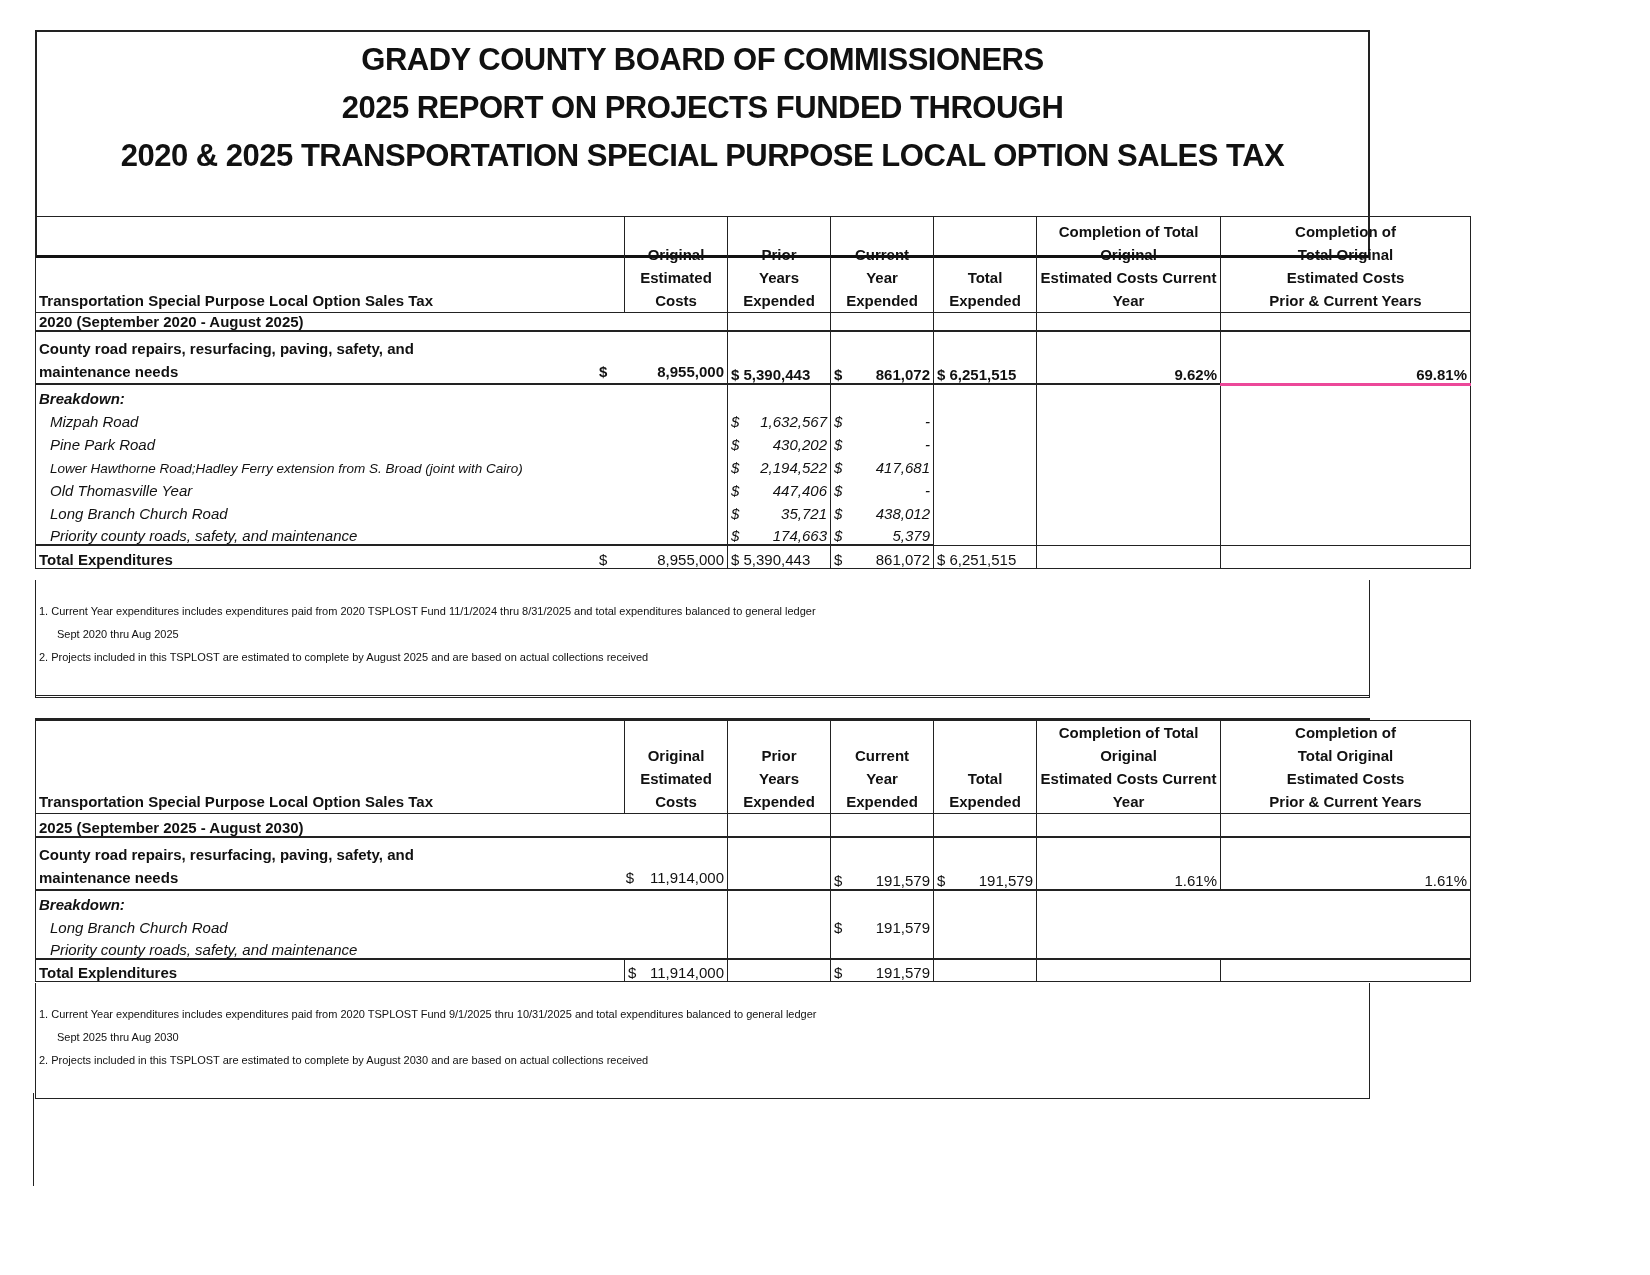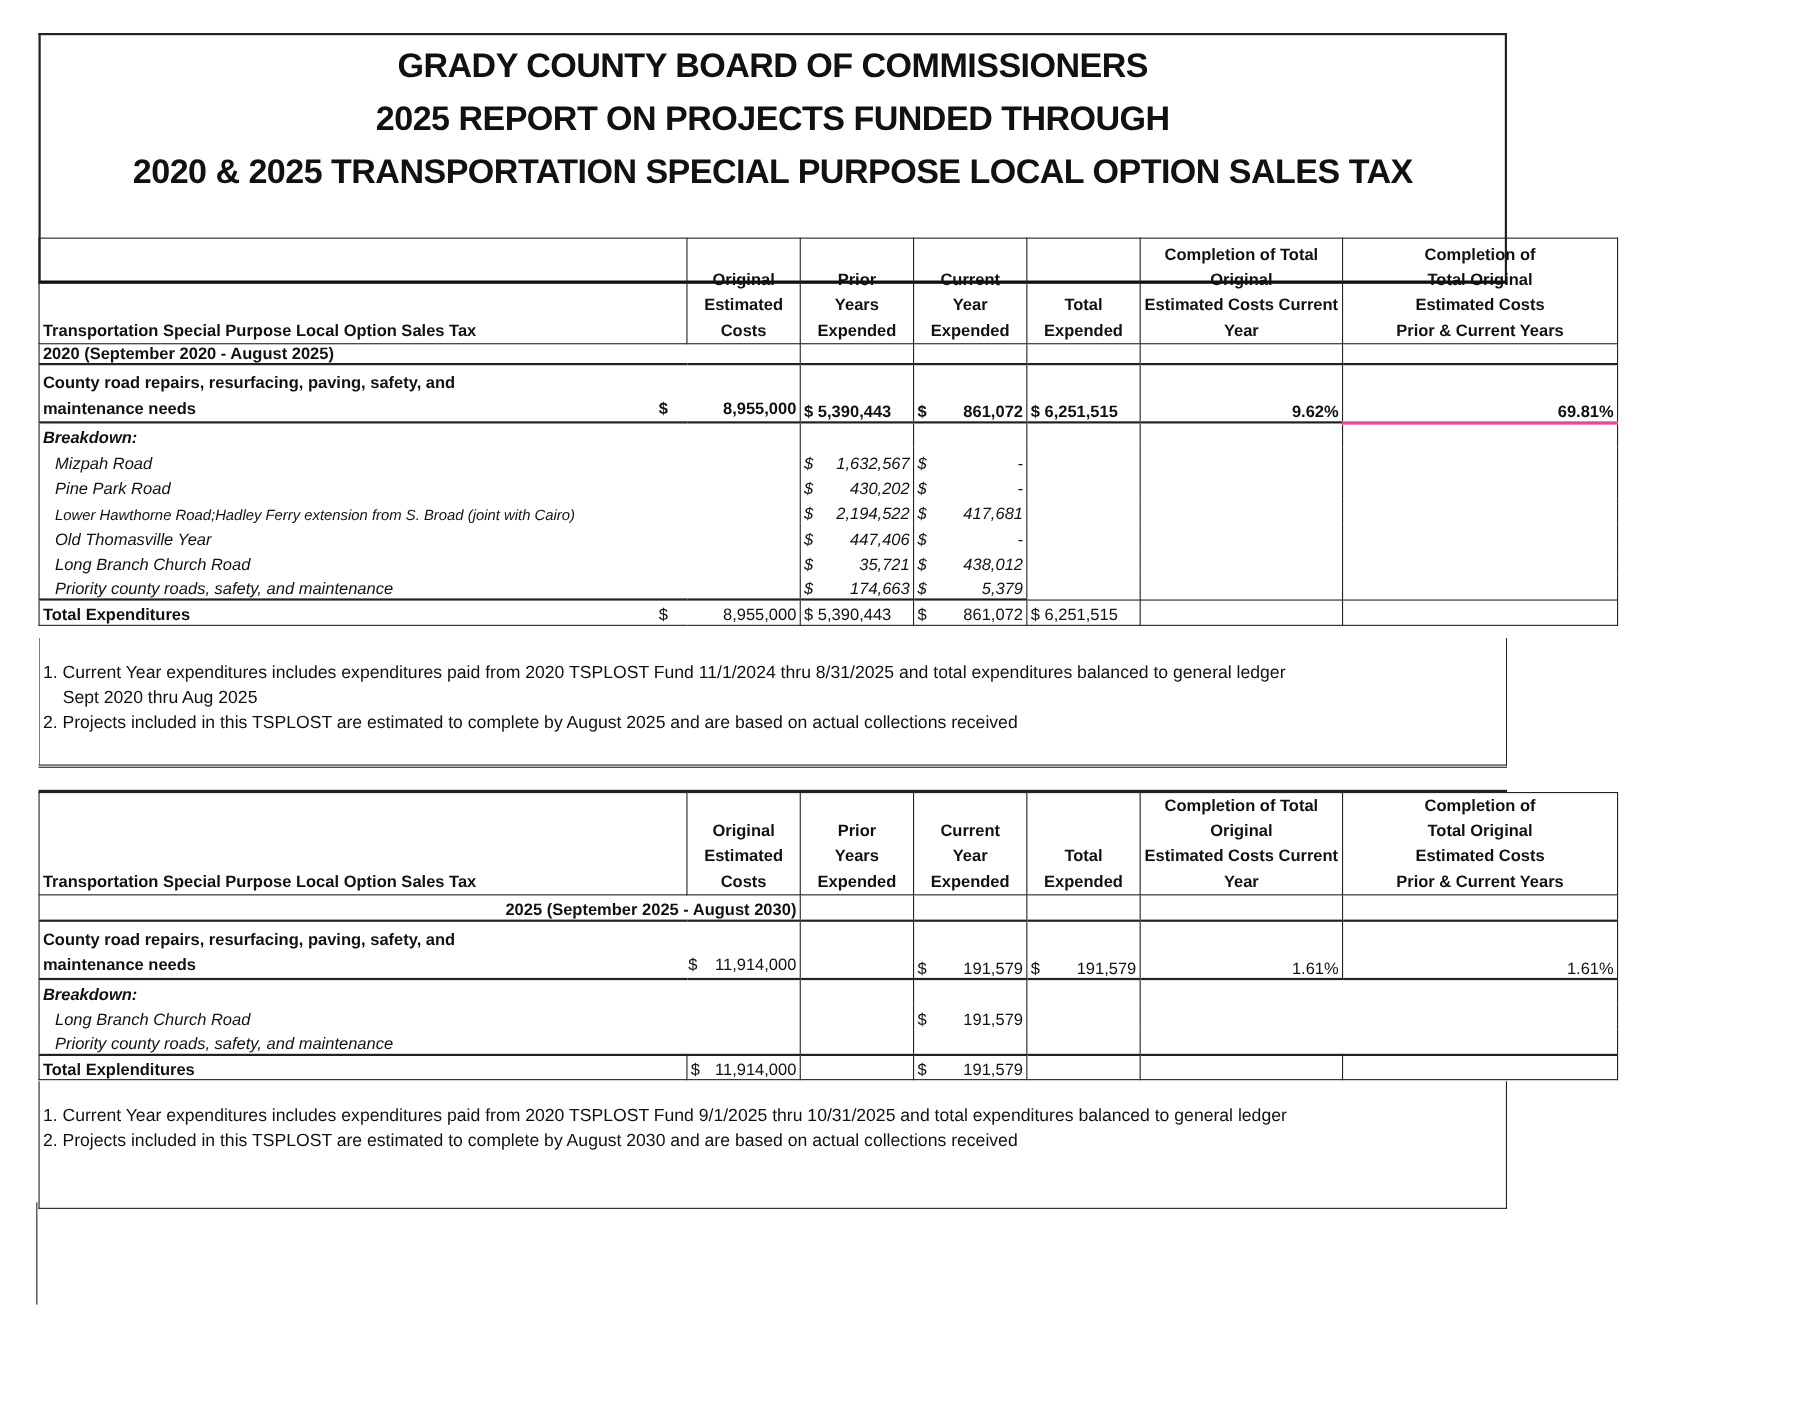--- a/index.html
+++ b/index.html
@@ -10,21 +10,21 @@
   table.rpt { position:absolute; left:35px; width:1335px; border-collapse:collapse; table-layout:fixed; font-size:15px; }
   table.rpt td { border:1px solid #222; padding:0 3px; vertical-align:bottom; }
   .hdr td { font-weight:bold; text-align:center; line-height:23px; padding-bottom:2px; }
   .hdr td.first { text-align:left; }
   .bold { font-weight:bold; }
   .ital { font-style:italic; }
   .money { display:flex; justify-content:space-between; white-space:nowrap; }
   .pct { text-align:right; }
   .sub { padding-left:14px !important; }
   .nb { border-top:none !important; border-bottom:none !important; }
-  .notes { position:absolute; left:35px; width:1335px; border:1px solid #222; border-top:none; box-sizing:border-box; font-size:16px; line-height:23px; padding:20px 0 14px 3px; }
+  .notes { position:absolute; left:35px; width:1335px; border:1px solid #222; border-top:none; box-sizing:border-box; font-size:11px; line-height:23px; padding:20px 0 14px 3px; }
   .notes .indent { padding-left:18px; }
   .notes.dbl { border-bottom:3px double #222; }
   .stray { position:absolute; left:33px; top:1093px; width:0; height:93px; border-left:1.5px solid #222; }
 </style>
 </head>
 <body>
 
 <div class="title-box">
   <div class="title-line">GRADY COUNTY BOARD OF COMMISSIONERS</div>
   <div class="title-line">2025 REPORT ON PROJECTS FUNDED THROUGH</div>
@@ -222,21 +222,21 @@
   <tbody>
       <tr class="hdr" style="height:92px;">
     <td class="first">Transportation Special Purpose Local Option Sales Tax</td>
     <td><span>Original</span><br><span>Estimated</span><br><span>Costs</span></td>
     <td><span>Prior</span><br><span>Years</span><br><span>Expended</span></td>
     <td><span>Current</span><br><span>Year</span><br><span>Expended</span></td>
     <td><span>Total</span><br><span>Expended</span></td>
     <td><span>Completion of Total</span><br><span>Original</span><br><span>Estimated Costs Current</span><br><span>Year</span></td>
     <td><span>Completion of</span><br><span>Total Original</span><br><span>Estimated Costs</span><br><span>Prior &amp; Current Years</span></td>
   </tr>
-  <tr style="height:23px;text-align:right;">
+  <tr style="height:23px;">
     <td class="bold" colspan="2" style="border-bottom:2px solid #222;">2025 (September 2025 - August 2030)</td>
     <td style="border-bottom:2px solid #222;"></td>
         <td style="border-bottom:2px solid #222;"></td>
         <td style="border-bottom:2px solid #222;"></td>
         <td style="border-bottom:2px solid #222;"></td>
         <td style="border-bottom:2px solid #222;"></td>
   </tr>
   <tr style="height:53px;">
     <td class="bold" colspan="2" style="border-bottom:2px solid #222; line-height:23px;">
       <div>County road repairs, resurfacing, paving, safety, and</div>
@@ -306,16 +306,17 @@
           </div>
         </td>
     <td></td>
         <td></td>
         <td></td>
   </tr>
 </tbody>
   </table>
 <div class="notes" style="top:983px; height:116px;">
   <div>1. Current Year expenditures includes expenditures paid from 2020 TSPLOST Fund 9/1/2025 thru 10/31/2025 and total expenditures balanced to general ledger</div>
+  <div class="indent">Sept 2025 thru Aug 2030</div>
   <div>2. Projects included in this TSPLOST are estimated to complete by August 2030 and are based on actual collections received</div>
 </div>
 
 <div class="stray"></div>
 
 </body></html>

